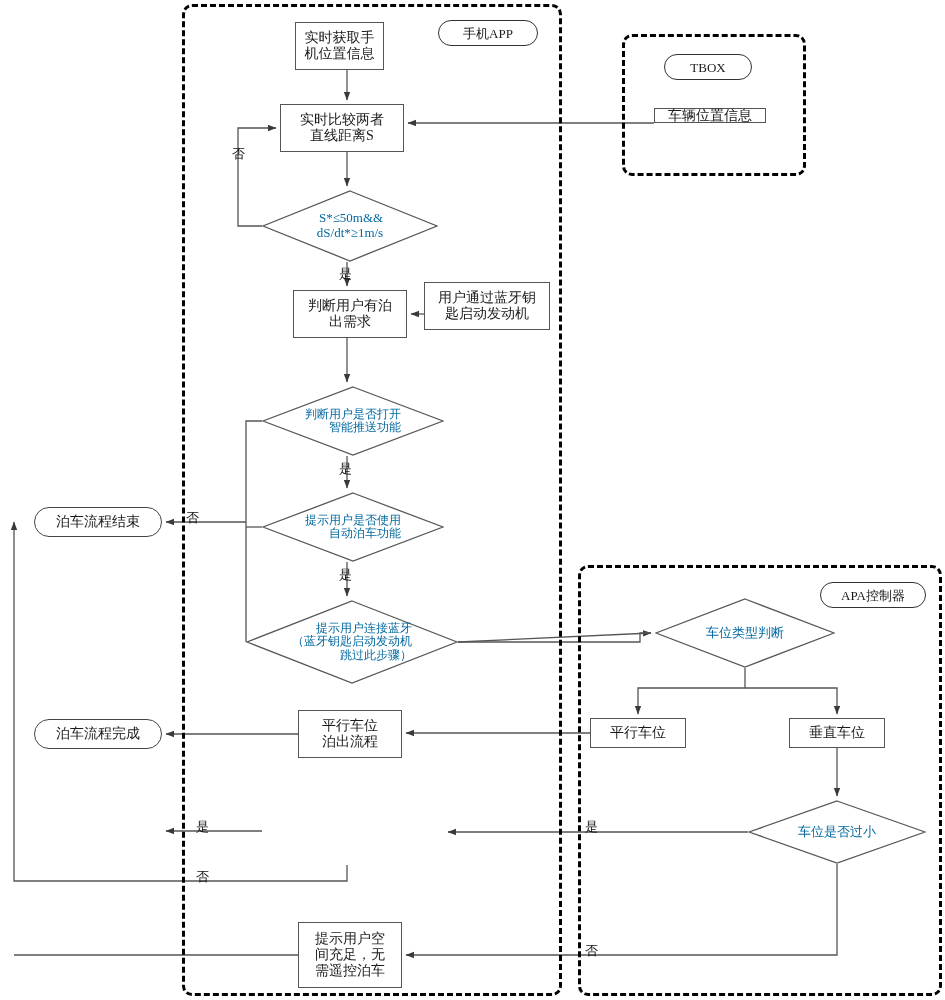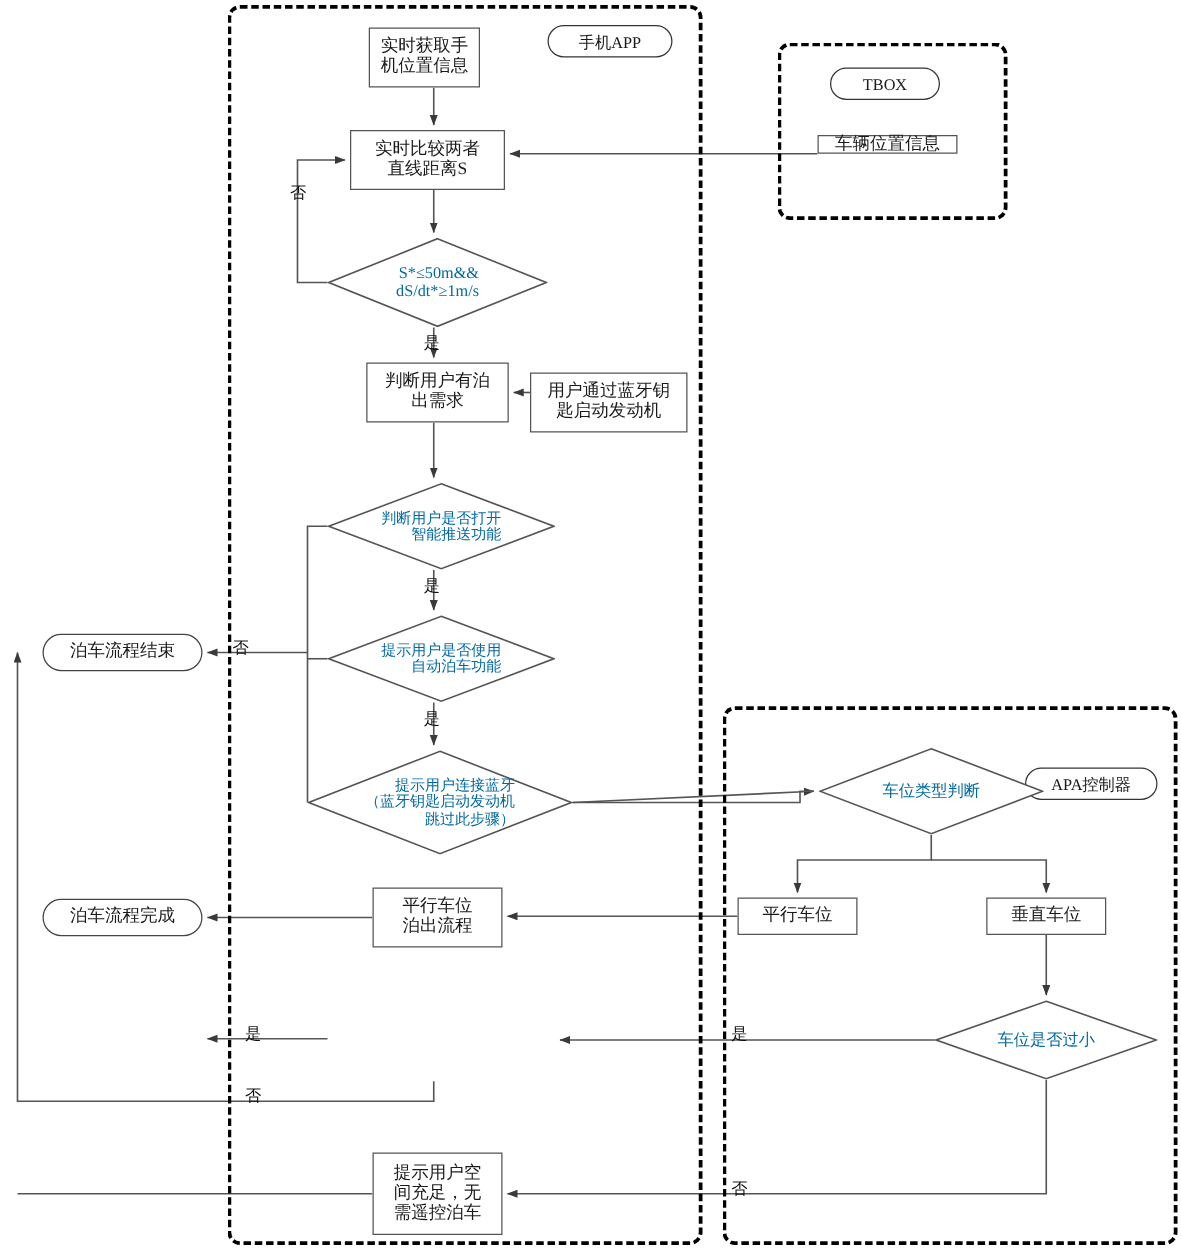--- a/index.html
+++ b/index.html
@@ -87,21 +87,21 @@
     </g>
   </svg>
 
   <div class="group" style="left:182px;top:4px;width:380px;height:992px;"></div>
   <div class="grouplabel node t15" style="left:438px;top:20px;width:100px;height:26px;">手机APP</div>
 
   <div class="group" style="left:622px;top:34px;width:184px;height:142px;"></div>
   <div class="grouplabel node t15" style="left:664px;top:54px;width:88px;height:26px;">TBOX</div>
 
   <div class="group" style="left:578px;top:565px;width:364px;height:431px;"></div>
-  <div class="grouplabel node t15" style="left:820px;top:582px;width:106px;height:26px;margin-top:32px;">APA控制器</div>
+  <div class="grouplabel node t15" style="left:820px;top:582px;width:106px;height:26px;">APA控制器</div>
 
   <div class="node box t14" style="left:295px;top:22px;width:89px;height:48px;">
     <span>
       <span>实时获取手</span><br>
       <span>机位置信息</span>
     </span>
   </div>
 
   <div class="node box t14" style="left:293px;top:290px;width:114px;height:48px;">
     <span>
@@ -110,21 +110,21 @@
     </span>
   </div>
 
   <div class="node box t14" style="left:280px;top:104px;width:124px;height:48px;">
     <span>
       <span>实时比较两者</span><br>
       <span>直线距离S</span>
     </span>
   </div>
 
-  <div class="node box t14" style="left:424px;top:298px;width:126px;height:48px;">
+  <div class="node box t14" style="left:424px;top:282px;width:126px;height:48px;">
     <span>
       <span>用户通过蓝牙钥</span><br>
       <span>匙启动发动机</span>
     </span>
   </div>
 
   <div class="node box t14" style="left:298px;top:710px;width:104px;height:48px;">
     <span>
       <span>平行车位</span><br>
       <span>泊出流程</span>

